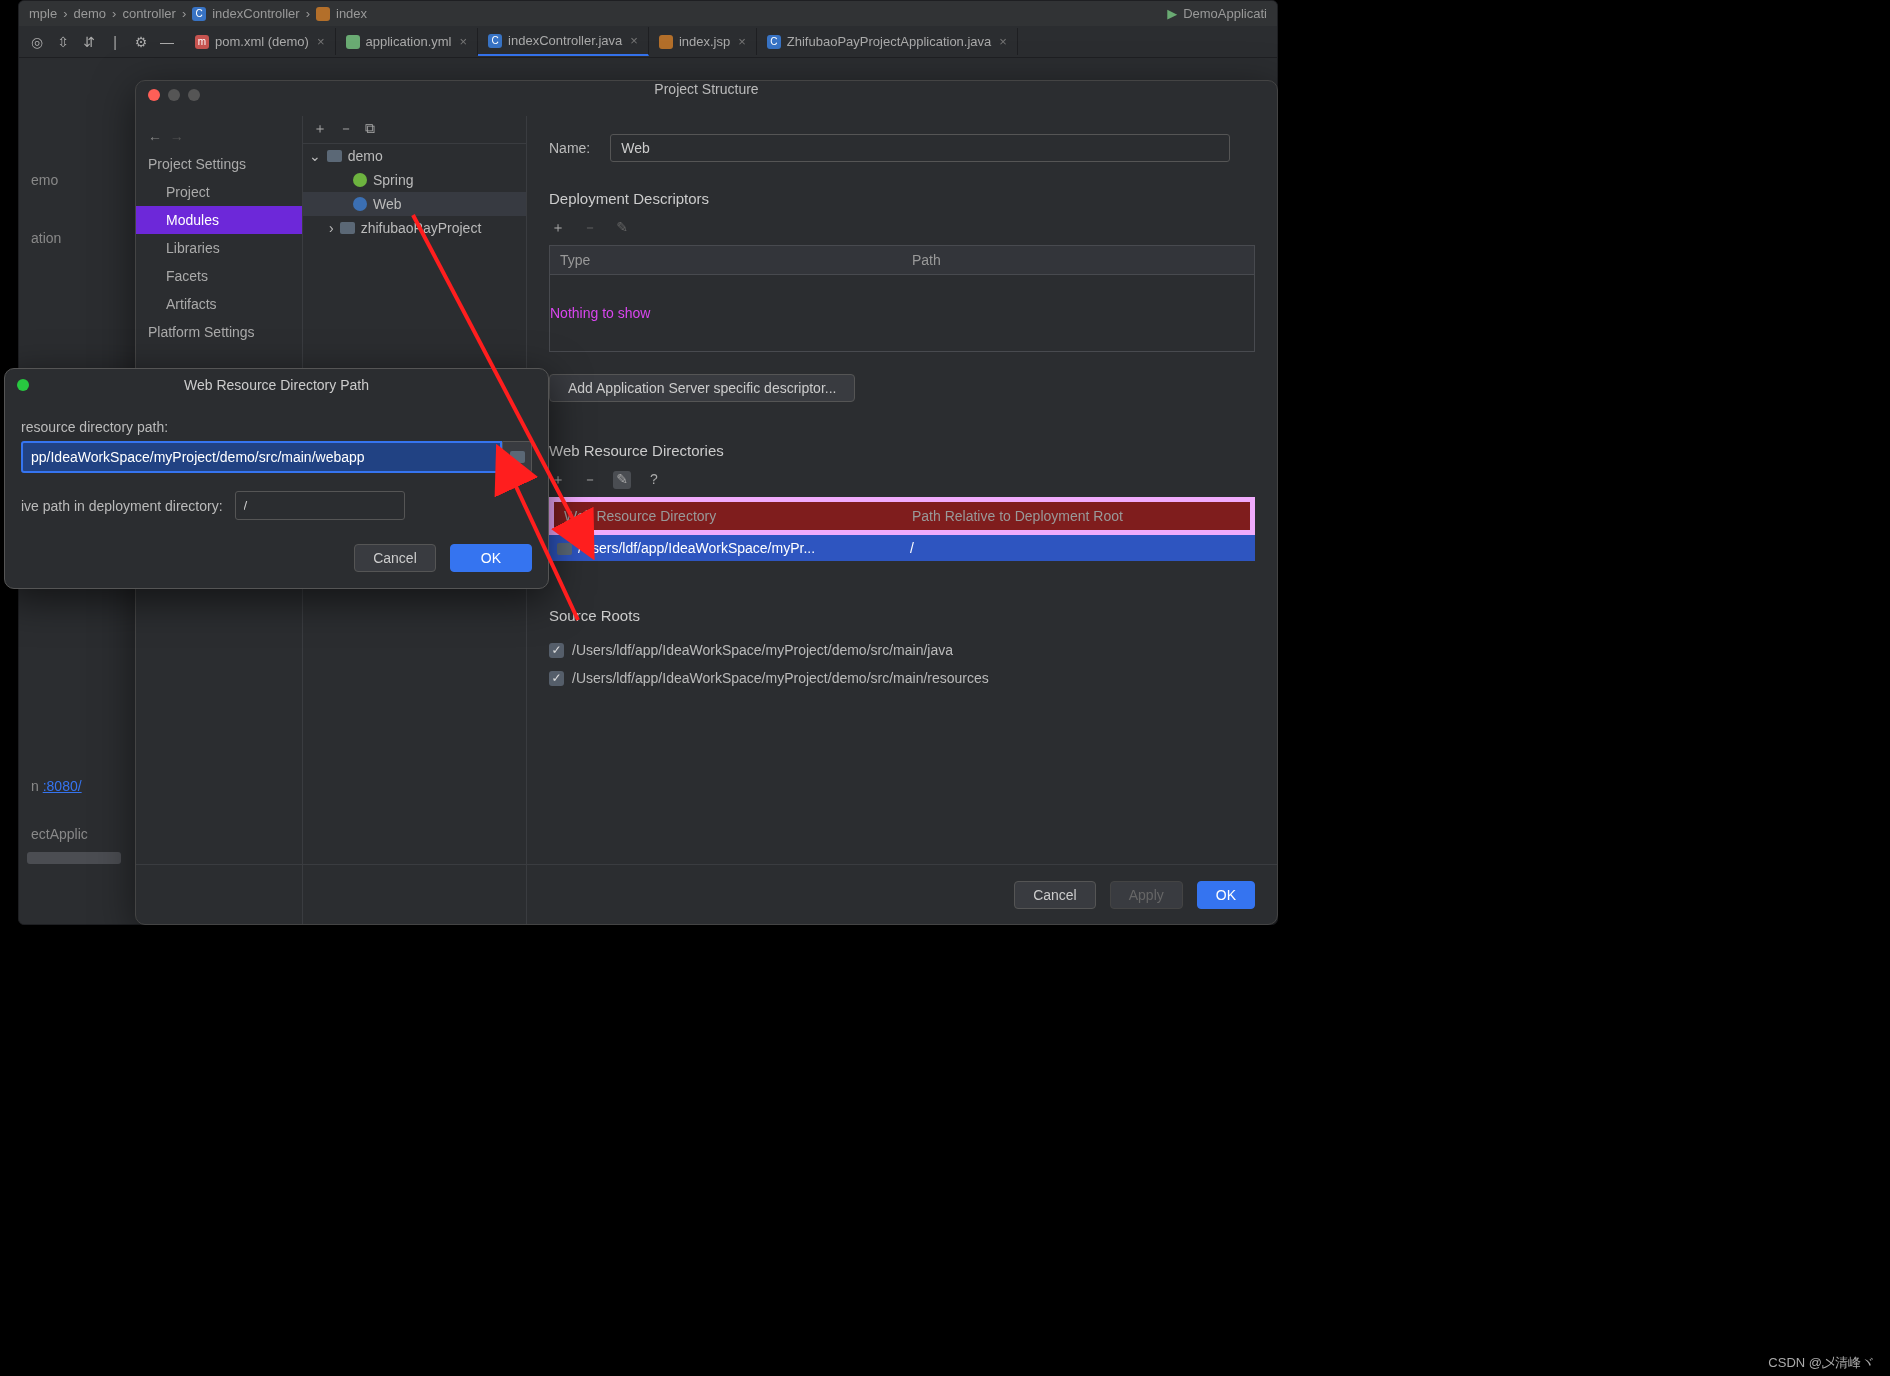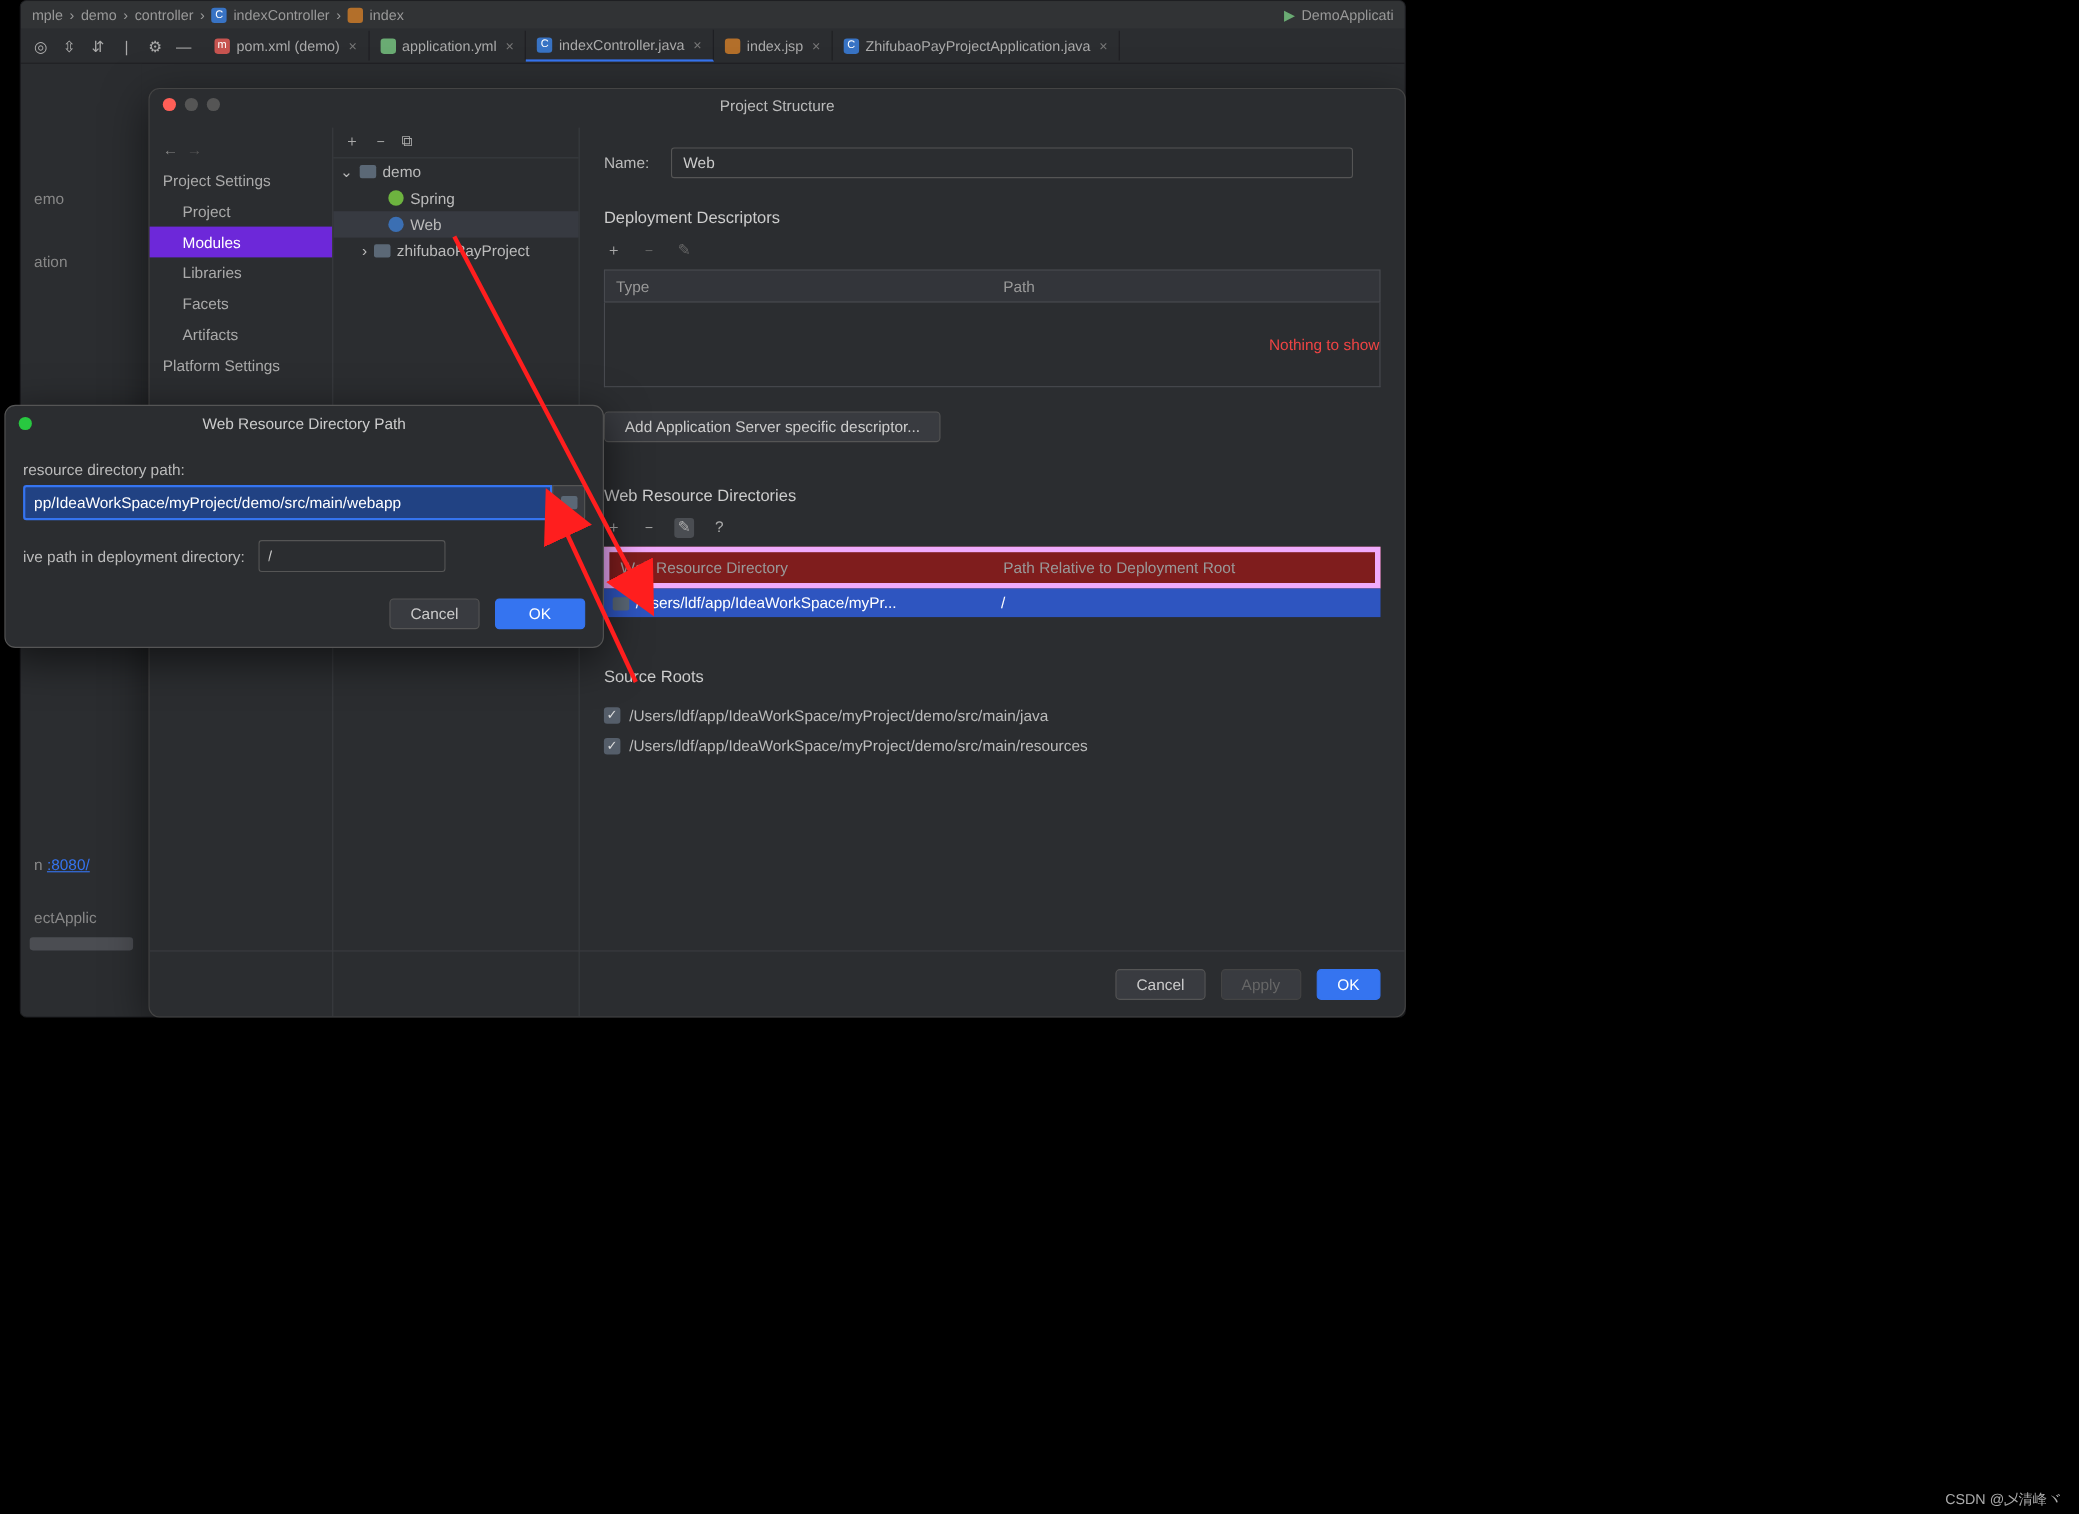--- a/index.html
+++ b/index.html
@@ -16,21 +16,21 @@
 .ic{display:inline-block;width:14px;height:14px;border-radius:3px}
 .ic.m{background:#c75450;color:#fff;font-size:10px;text-align:center;line-height:14px}
 .ic.yml{background:#6aab73}
 .ic.java{background:#3873c4;color:#fff;font-size:10px;text-align:center;line-height:14px}
 .ic.jsp{background:#b36f2a}
 .leftcol{position:absolute;left:0;top:57px;bottom:0;width:110px;background:#2b2d30;color:#888;padding:8px}
 .leftcol div{padding:6px 4px}
 .link8080{color:#3574f0;text-decoration:underline}
 
 .ps{position:absolute;left:135px;top:80px;width:1143px;height:845px;background:#2b2d30;border:1px solid #444;border-radius:10px;box-shadow:0 10px 40px rgba(0,0,0,.5)}
-.ps .titlebar{height:30px;display:flex;align-items:center;justify-content:center;color:#bbb;position:relative}
+.ps .titlebar{height:30px;display:flex;justify-content:center;color:#bbb;position:relative}
 .traffic{position:absolute;left:12px;top:8px;display:flex;gap:8px}
 .dot{width:12px;height:12px;border-radius:50%}
 .dot.r{background:#ff5f57}.dot.g{background:#28c840}.dot.dim{background:#555}
 .ps .nav{position:absolute;left:0;top:35px;width:166px;height:calc(100% - 35px);padding:6px 0}
 .ps .nav .arr{padding:6px 12px;color:#888}
 .ps .nav .hdr{padding:6px 12px;color:#aaa;font-size:14px}
 .ps .nav .item{padding:6px 12px 6px 30px;color:#aaa}
 .ps .nav .item.sel{background:#6d28d9;color:#fff}
 .ps .tree{position:absolute;left:166px;top:35px;width:225px;height:calc(100% - 35px);border-right:1px solid #3a3c40;border-left:1px solid #3a3c40}
 .ps .tree .tb{height:28px;display:flex;gap:12px;padding:4px 10px;color:#aaa;border-bottom:1px solid #3a3c40}
@@ -42,21 +42,21 @@
 .globe{width:14px;height:14px;background:#3b6fb3;border-radius:50%;display:inline-block}
 .ps .main{position:absolute;left:391px;top:35px;right:0;bottom:60px;padding:18px 22px;overflow:auto;color:#bbb}
 .ps .main .field{display:flex;align-items:center;gap:20px;margin-bottom:28px}
 .ps .main input[type=text]{background:#2b2d30;border:1px solid #555;color:#ccc;padding:5px 10px;font-size:14px;border-radius:3px}
 .ps h4{margin:8px 0 12px;color:#ccc;font-weight:400;font-size:15px}
 .btnbar{display:flex;gap:14px;color:#aaa;margin:4px 0 8px}
 .btnbar span{width:18px;text-align:center}
 .btnbar .editbox{background:#4a4d52;border-radius:3px;padding:0 2px}
 .tblhdr{display:flex;border:1px solid #484a4f;background:#33353a}
 .tblhdr div{padding:6px 10px;flex:1;color:#999}
-.nts{text-align:right;color:#ef4444;padding:30px 0;border:1px solid #484a4f;border-top:none}
+.nts{text-align:left;color:#d946ef;padding:30px 0;border:1px solid #484a4f;border-top:none}
 .btn{background:#393b40;border:1px solid #555;color:#ccc;padding:5px 18px;border-radius:4px;display:inline-block}
 .btn.blue{background:#3574f0;border-color:#3574f0;color:#fff}
 .btn.dis{color:#666;border-color:#444}
 .selrow{display:flex;background:#2e55c0;color:#fff}
 .selrow div{padding:5px 8px;flex:1}
 .colhdr{display:flex;background:#7f1d1d;border:5px solid #f0abfc}
 .colhdr div{flex:1;padding:6px 10px;color:#999}
 .srcroot{display:flex;align-items:center;gap:8px;padding:6px 0}
 .chk{width:15px;height:15px;background:#555e6a;border-radius:3px;color:#ddd;font-size:12px;text-align:center;line-height:15px}
 .ps .footer{position:absolute;bottom:0;right:0;left:0;height:60px;display:flex;justify-content:flex-end;align-items:center;gap:14px;padding:0 22px;border-top:1px solid #3a3c40}

